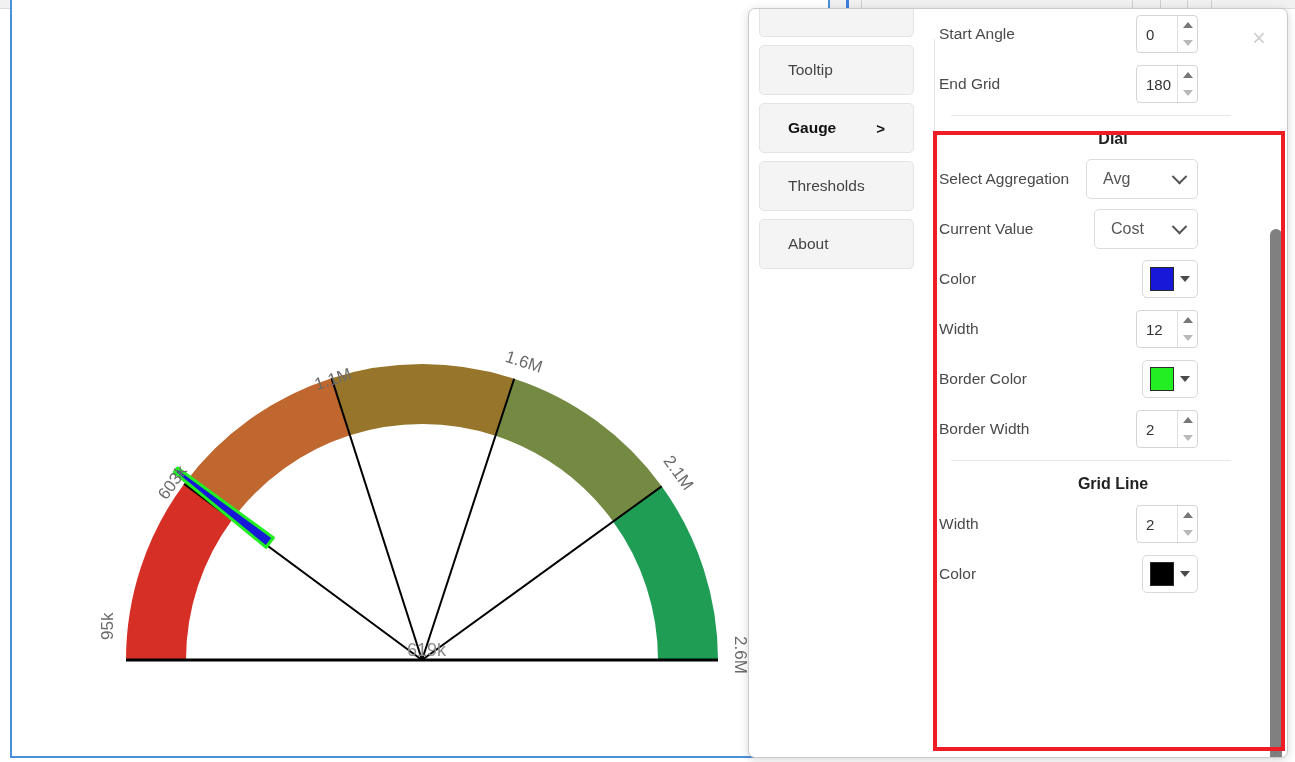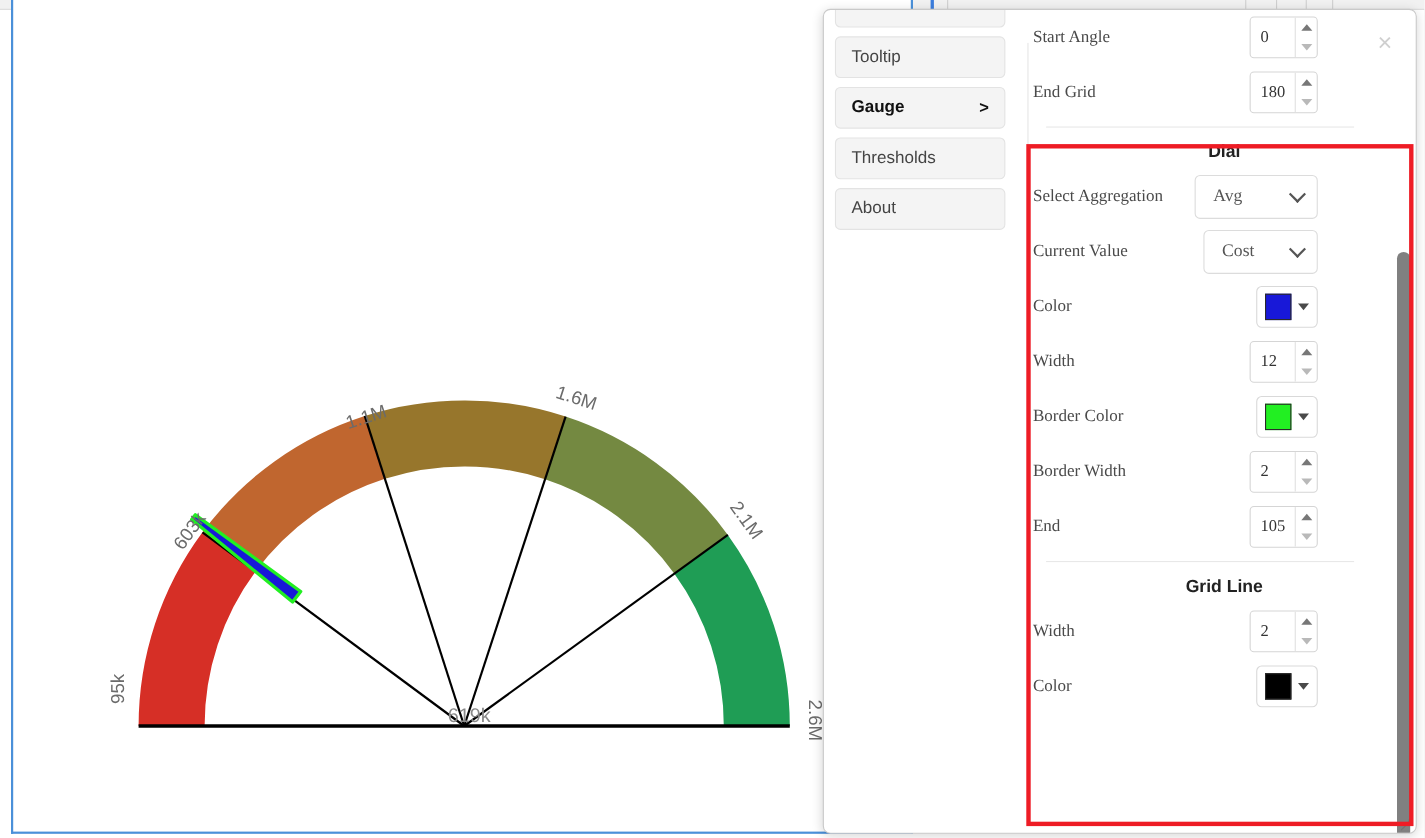--- a/index.html
+++ b/index.html
@@ -80,24 +80,24 @@
     position: relative;
     overflow: hidden;
   }
   .nav-list {
     position: absolute; left: 10px; top: -22px; width: 155px;
   }
   .nav-item {
     background: #f4f4f4;
     border: 1px solid #e3e3e3;
     border-radius: 5px;
-    height: 38px;
+    height: 50px;
     margin-bottom: 8px;
     display: flex; align-items: center;
-    padding: 0 14px;
+    padding: 0 28px;
     font-size: 15.5px;
     color: #444;
     cursor: pointer;
     justify-content: space-between;
   }
   .nav-item.active { font-weight: bold; color: #111; }
   .nav-item .chev { font-weight: bold; font-size: 15px; color: #111; }
 
   .nav-sep {
     position: absolute; left: 185px; top: 30px; width: 1px; height: 200px;
@@ -109,21 +109,20 @@
     flex: 1 1 auto;
     position: relative;
     padding-left: 15px;
     overflow: hidden;
   }
 
   .field-row {
     display: flex; align-items: center;
     height: 50px;
     padding-right: 89px;
-    font-family: Liberation Serif, serif;
   }
   .field-label {
     flex: 1 1 auto;
     font-size: 15.5px;
     color: #4a4a4a;
   }
   .field-ctrl { flex: 0 0 auto; }
 
   .section-rule {
     border-top: 1px solid #e8e8e8;
@@ -391,34 +390,20 @@
                   <div class="btns">
                     <div class="b">
                       <div class="tri-up"></div>
                     </div>
                     <div class="b">
                       <div class="tri-dn"></div>
                     </div>
                   </div>
                 </div></div>
             </div>
-            <div class="field-row">
-              <div class="field-label">End</div>
-              <div class="field-ctrl"><div class="spinner">
-                  <div class="val">105</div>
-                  <div class="btns">
-                    <div class="b">
-                      <div class="tri-up"></div>
-                    </div>
-                    <div class="b">
-                      <div class="tri-dn"></div>
-                    </div>
-                  </div>
-                </div></div>
-            </div>
           </div>
 
         <div class="section-rule"></div>
         <div class="section-title">Grid Line</div>
         <div id="form-grid">
             <div class="field-row">
               <div class="field-label">Width</div>
               <div class="field-ctrl"><div class="spinner">
                   <div class="val">2</div>
                   <div class="btns">

